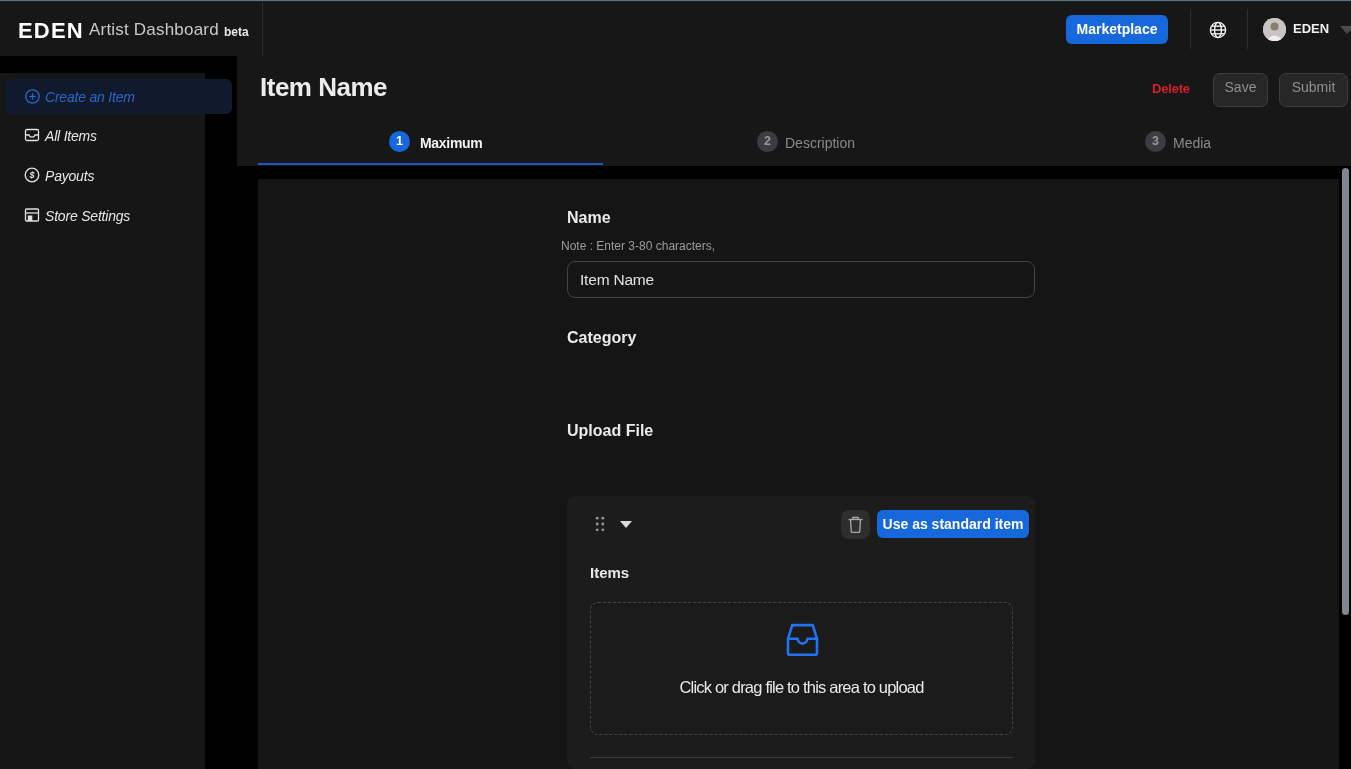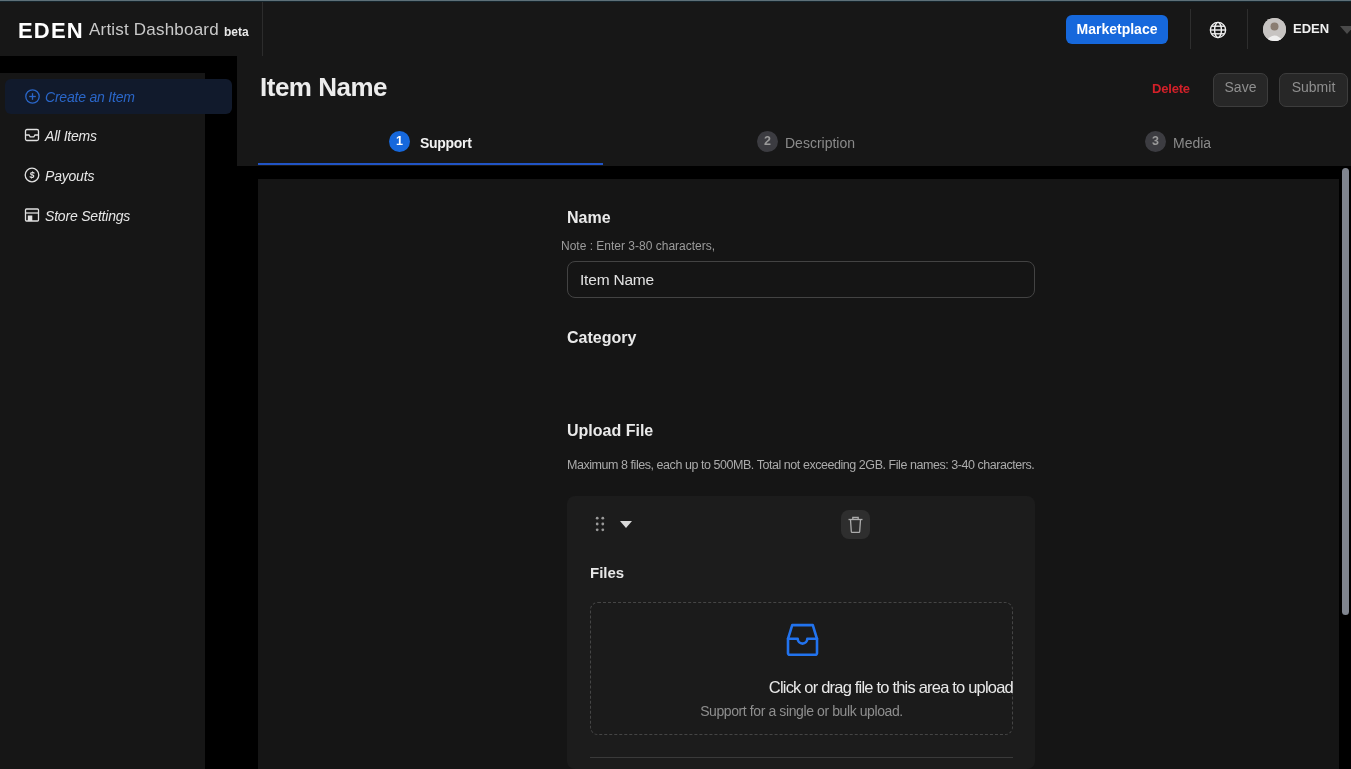--- a/index.html
+++ b/index.html
@@ -57,21 +57,21 @@
   #select1 { left:309px; top:178px; width:468px; height:36px; border:1px solid #434343; border-radius:8px; font-size:15.5px; color:#e2e2e2; line-height:34px; padding-left:12px; letter-spacing:-0.2px; }
   #fup { left:309px; top:243px; }
   #fupnote { left:309px; top:279px; font-size:12.5px; color:#ababab; letter-spacing:-0.45px; }
 
   
   #card { left:309px; top:317px; width:468px; height:273px; background:#1c1c1c; border-radius:8px; }
   #trashbtn { left:583px; top:331px; width:29px; height:29px; background:#2e2e2e; border-radius:8px; }
   #bluebtn { left:619px; top:331px; width:152px; height:28px; background:#1668dc; border-radius:6px; color:#fff; font-size:14px; font-weight:bold; text-align:center; line-height:28px; }
   #files { left:332px; top:385px; font-size:15px; font-weight:bold; color:#e8e8e8; }
   #dashed { left:332px; top:423px; width:423px; height:133px; border:1px dashed #454545; border-radius:8px; background:#1b1b1b; }
-  #uptext1 { left:332px; top:499px; width:423px; text-align:right; font-size:16.5px; color:#e8e8e8; letter-spacing:-0.8px; }
+  #uptext1 { left:332px; top:499px; width:423px; text-align:center; font-size:16.5px; color:#e8e8e8; letter-spacing:-0.8px; }
   #uptext2 { left:332px; top:524px; width:423px; text-align:center; font-size:14px; color:#8e8e8e; letter-spacing:-0.4px; }
   #cdiv { left:332px; top:578px; width:423px; height:1px; background:#3a3a3a; }
 </style>
 </head>
 <body>
 <div class="abs" id="tl1"></div>
 <div class="abs" id="tl2"></div>
 
 <div class="abs" id="header">
   <div class="abs" id="logobox"></div>
@@ -124,57 +124,56 @@
   </svg>
   <div class="abs mtext" style="left:45px; top:135px; color:#e6e6e6;">Store Settings</div>
 </div>
 
 <div class="abs" id="maintop">
   <div class="abs" id="title">Item Name</div>
   <div class="abs" id="delete">Delete</div>
   <div class="abs gbtn" id="save">Save</div>
   <div class="abs gbtn" id="submit">Submit</div>
   <div class="abs badge on" style="left:152px;">1</div>
-  <div class="abs tabtxt" style="left:183px; color:#f2f2f2; font-weight:bold; letter-spacing:-0.3px;">Support</div>
+  <div class="abs tabtxt" style="left:183px; color:#f2f2f2; font-weight:bold; letter-spacing:-0.3px;">Maximum</div>
   <div class="abs badge off" style="left:520px;">2</div>
   <div class="abs tabtxt" style="left:548px; color:#8a8a8a;">Description</div>
   <div class="abs badge off" style="left:908px;">3</div>
   <div class="abs tabtxt" style="left:936px; color:#8a8a8a;">Media</div>
   <div class="abs" id="inkbar"></div>
 </div>
 
 <div class="abs" id="band"></div>
 <div class="abs" id="panel">
   <div class="abs lbl" id="fname">Name</div>
   <div class="abs note" id="fnote">Note : Enter 3-80 characters,</div>
   <div class="abs" id="input1">Item Name</div>
   <div class="abs lbl" id="fcat">Category</div>
   <div class="abs lbl" id="fup">Upload File</div>
-  <div class="abs" id="fupnote">Maximum 8 files, each up to 500MB. Total not exceeding 2GB. File names: 3-40 characters.</div>
 
   <div class="abs" id="card"></div>
   <svg class="abs" style="left:337px; top:337px;" width="10" height="16" viewBox="0 0 10 16" fill="#9a9a9a">
     <circle cx="2.2" cy="2.2" r="1.4"></circle>
       <circle cx="7.8" cy="2.2" r="1.4"></circle>
     <circle cx="2.2" cy="8" r="1.4"></circle>
       <circle cx="7.8" cy="8" r="1.4"></circle>
     <circle cx="2.2" cy="13.8" r="1.4"></circle>
       <circle cx="7.8" cy="13.8" r="1.4"></circle>
   </svg>
   <div class="abs" style="left:362px; top:342px; width:0; height:0; border-left:6px solid transparent; border-right:6px solid transparent; border-top:7px solid #d9d9d9;"></div>
   <div class="abs" id="trashbtn">
     <svg style="position:absolute; left:7px; top:6px;" width="15" height="17" viewBox="0 0 15 17" fill="none" stroke="#ababab" stroke-width="1.3">
       <line x1="0.5" y1="3.5" x2="14.5" y2="3.5"></line>
       <path d="M4.8 3.2 v-1.7 h5.4 v1.7"></path>
       <path d="M2.5 3.8 l0.8 11.7 a1.2 1.2 0 0 0 1.2 1 h6 a1.2 1.2 0 0 0 1.2 -1 l0.8 -11.7"></path>
     </svg>
   </div>
-  <div class="abs" id="files">Files</div>
+  <div class="abs" id="bluebtn">Use as standard item</div>
+  <div class="abs" id="files">Items</div>
   <div class="abs" id="dashed"></div>
   <svg class="abs" style="left:528px; top:444px;" width="33" height="34" viewBox="0 0 33 34" fill="none" stroke="#2273ee" stroke-width="2.6" stroke-linejoin="round" stroke-linecap="round">
     <path d="M6.2 2.1 L26.8 2.1 L31 15.8 L31 30.2 A1.6 1.6 0 0 1 29.4 31.8 L3.6 31.8 A1.6 1.6 0 0 1 2 30.2 L2 15.8 Z"></path>
     <path d="M2 15.8 h9.7 a4.8 4.8 0 0 0 9.6 0 h9.7"></path>
   </svg>
   <div class="abs" id="uptext1">Click or drag file to this area to upload</div>
-  <div class="abs" id="uptext2">Support for a single or bulk upload.</div>
   <div class="abs" id="cdiv"></div>
 </div>
 <div class="abs" id="thumb"></div>
 
 </body></html>

